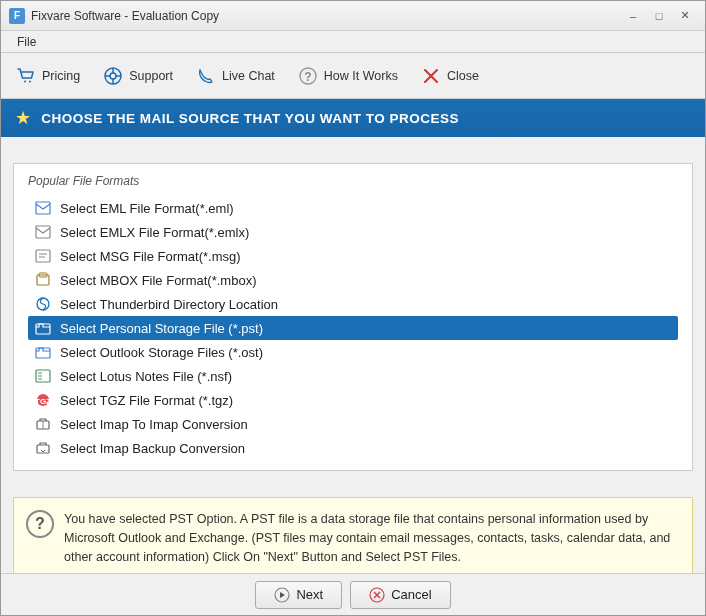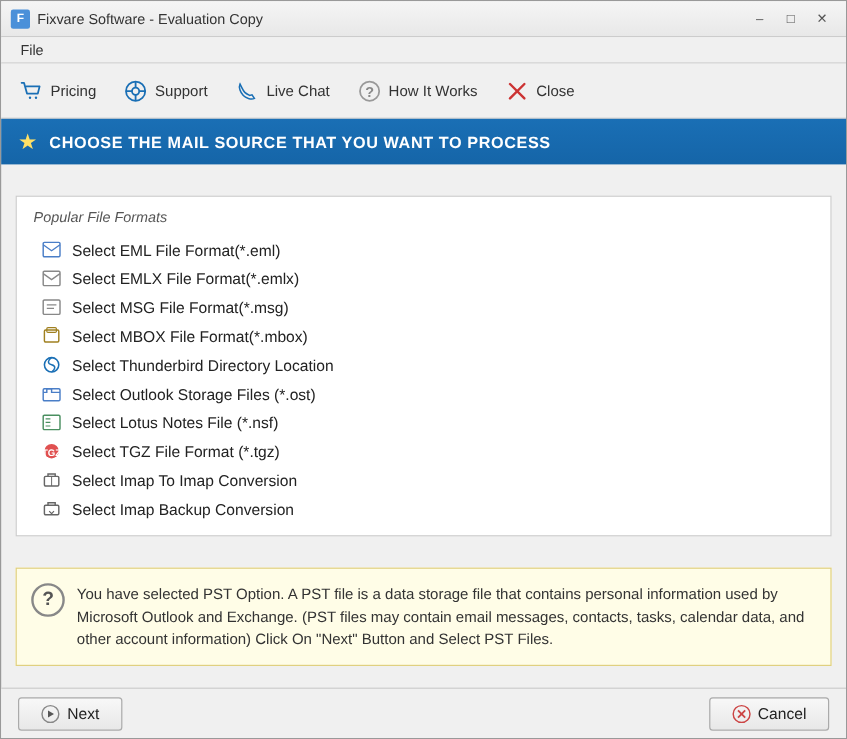--- a/index.html
+++ b/index.html
@@ -185,21 +185,21 @@
       color: #555;
     }
 
     
     .footer {
       background: #f0f0f0;
       height: 42px;
       border-top: 1px solid #ccc;
       display: flex;
       align-items: center;
-      justify-content: space-between;
+      justify-content: center;
       padding: 0 14px;
       gap: 8px;
       position: absolute;
       bottom: 0;
       left: 0;
       right: 0;
     }
     .footer-btn {
       display: flex;
       align-items: center;
@@ -353,20 +353,29 @@
       </li>
       <li class="file-item">
         <span class="file-item-icon">
           <svg width="16" height="16" viewBox="0 0 16 16">
               <circle cx="8" cy="8" r="6" fill="none" stroke="#1a6fb5" stroke-width="1.3"></circle>
               <path d="M8 2 C5 4, 4 7, 8 8 C12 9, 11 12, 8 14" fill="none" stroke="#1a6fb5" stroke-width="1.2"></path>
             </svg>
         </span>
         <span>Select Thunderbird Directory Location</span>
       </li>
+      <li class="file-item selected">
+        <span class="file-item-icon">
+          <svg width="16" height="16" viewBox="0 0 16 16">
+              <rect x="1" y="4" width="14" height="10" rx="1" fill="none" stroke="white" stroke-width="1.2"></rect>
+              <path d="M1 7h3V4h4v3h7" fill="none" stroke="white" stroke-width="1.2"></path>
+            </svg>
+        </span>
+        <span>Select Personal Storage File (*.pst)</span>
+      </li>
       <li class="file-item">
         <span class="file-item-icon">
           <svg width="16" height="16" viewBox="0 0 16 16">
               <rect x="1" y="4" width="14" height="10" rx="1" fill="none" stroke="#4a7ec7" stroke-width="1.2"></rect>
               <path d="M1 7h3V4h4v3h7" fill="none" stroke="#4a7ec7" stroke-width="1.2"></path>
             </svg>
         </span>
         <span>Select Outlook Storage Files (*.ost)</span>
       </li>
       <li class="file-item">

